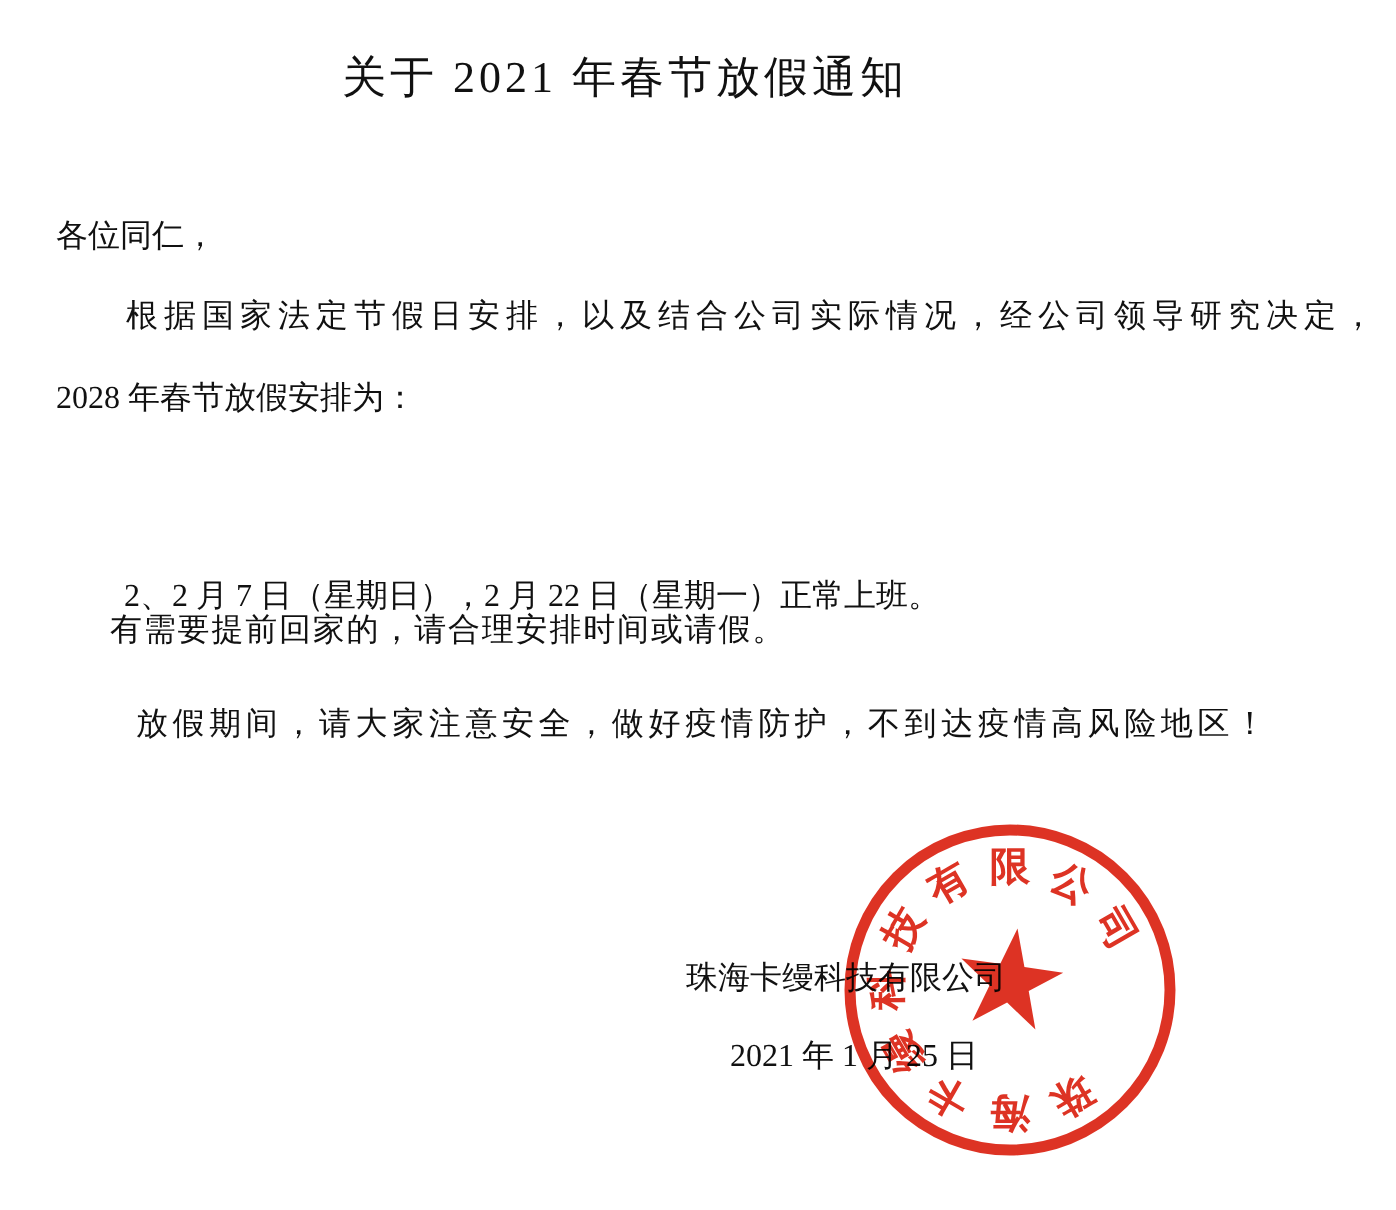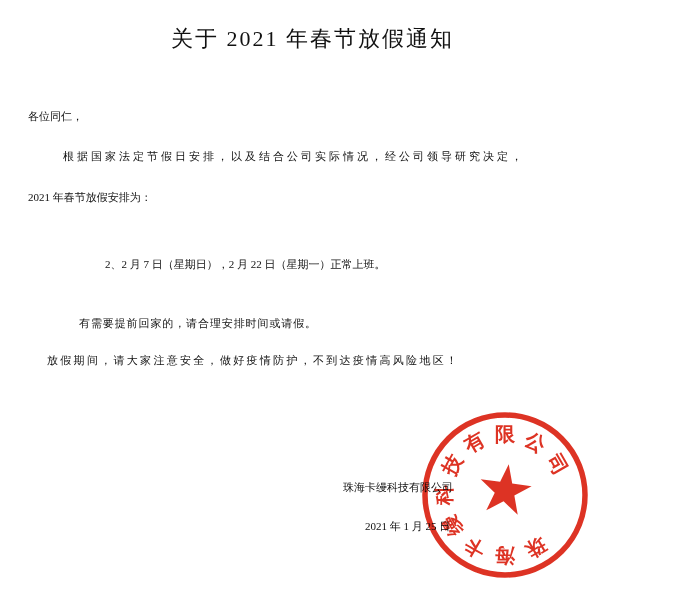--- a/index.html
+++ b/index.html
@@ -16,38 +16,38 @@
   }
   .doc {
     position: relative;
     width: 698px;
     height: 605px;
     background: #ffffff;
     overflow: hidden;
   }
   .line {
     position: absolute;
-    font-size: 11px;
+    font-size: 16px;
     line-height: 1.15;
     white-space: pre;
     color: #111111;
   }
   .title {
     left: 171px;
     top: 26px;
     font-size: 22px;
     letter-spacing: 2px;
   }
   .salutation   { left: 28px;  top: 110px; }
   .p-basis      { left: 63px;  top: 150px; letter-spacing: 3px; }
   .p-arrange    { left: 28px;  top: 191px; }
   .p-item1      { left: 62px;  top: 233px; letter-spacing: 1.8px; }
-  .p-item2      { left: 62px;  top: 258px; margin-left: 43px; }
-  .p-gohome     { left: 55px;  top: 317px; letter-spacing: 0.9px; margin-left: 24px; }
-  .p-safety     { left: 47px;  top: 354px; letter-spacing: 2.3px; }
+  .p-item2      { left: 62px;  top: 290px; }
+  .p-gohome     { left: 55px;  top: 307px; letter-spacing: 0.9px; }
+  .p-safety     { left: 68px;  top: 354px; letter-spacing: 2.3px; }
   .company-name { left: 343px; top: 481px; }
   .notice-date  { left: 365px; top: 520px; text-align: center; }
   .seal {
     position: absolute;
     left: 417px;
     top: 407px;
     width: 176px;
     height: 176px;
     mix-blend-mode: multiply;
     opacity: 0.95;
@@ -65,21 +65,21 @@
 <body>
 
 <div class="doc">
 
   <div class="line title">关于 2021 年春节放假通知</div>
 
   <div class="line salutation">各位同仁，</div>
 
   <div class="line p-basis">根据国家法定节假日安排，以及结合公司实际情况，经公司领导研究决定，</div>
 
-  <div class="line p-arrange">2021 年春节放假安排为：</div>
+  <div class="line p-arrange">2028 年春节放假安排为：</div>
 
 
   <div class="line p-item2">2、2 月 7 日（星期日），2 月 22 日（星期一）正常上班。</div>
 
   <div class="line p-gohome">有需要提前回家的，请合理安排时间或请假。</div>
 
   <div class="line p-safety">放假期间，请大家注意安全，做好疫情防护，不到达疫情高风险地区！</div>
 
   <div class="line company-name">珠海卡缦科技有限公司</div>
 

